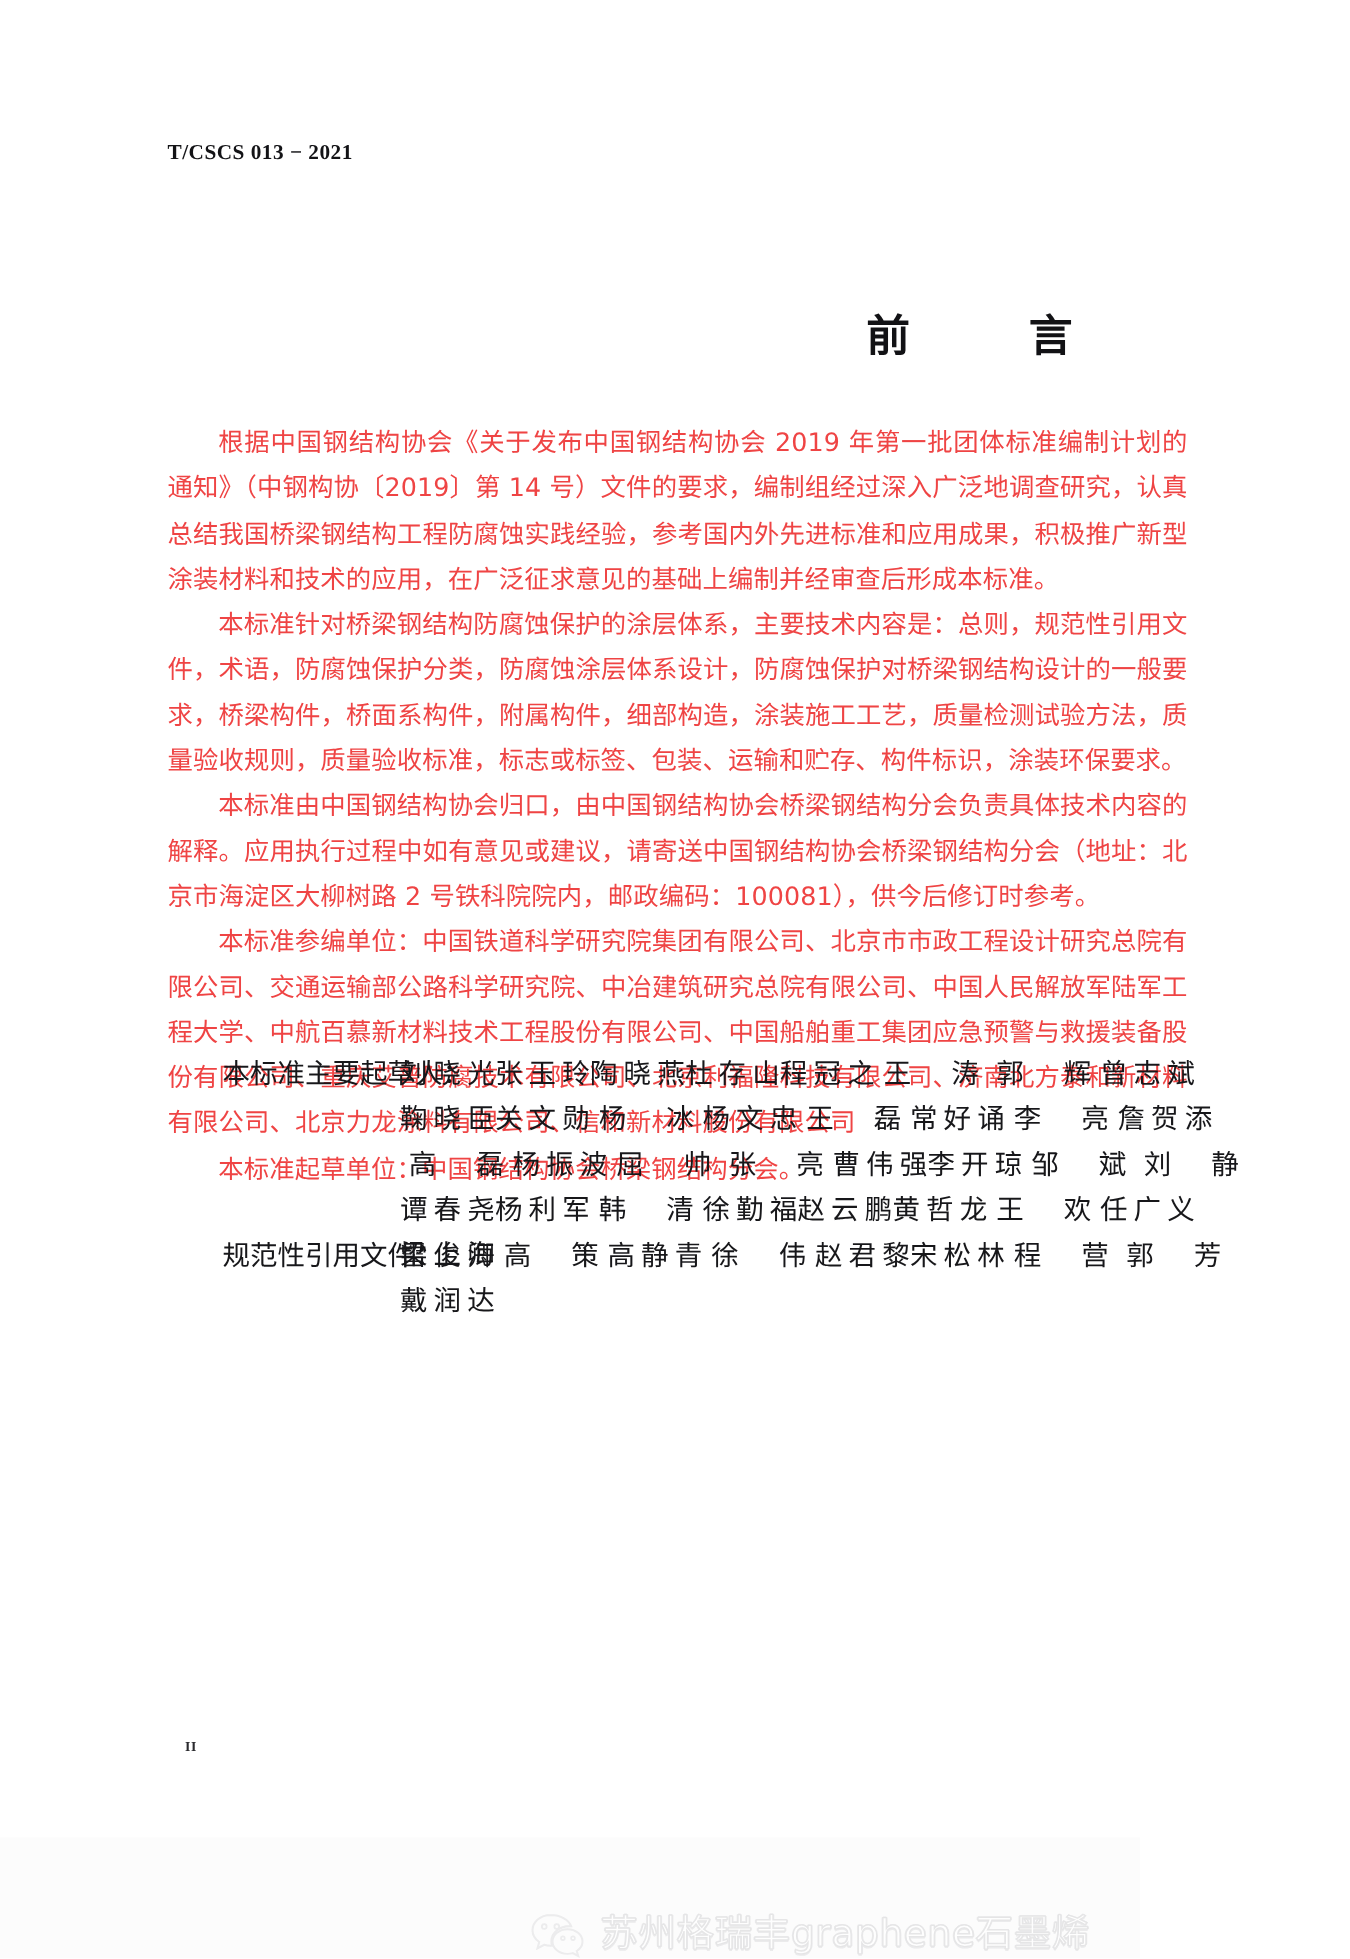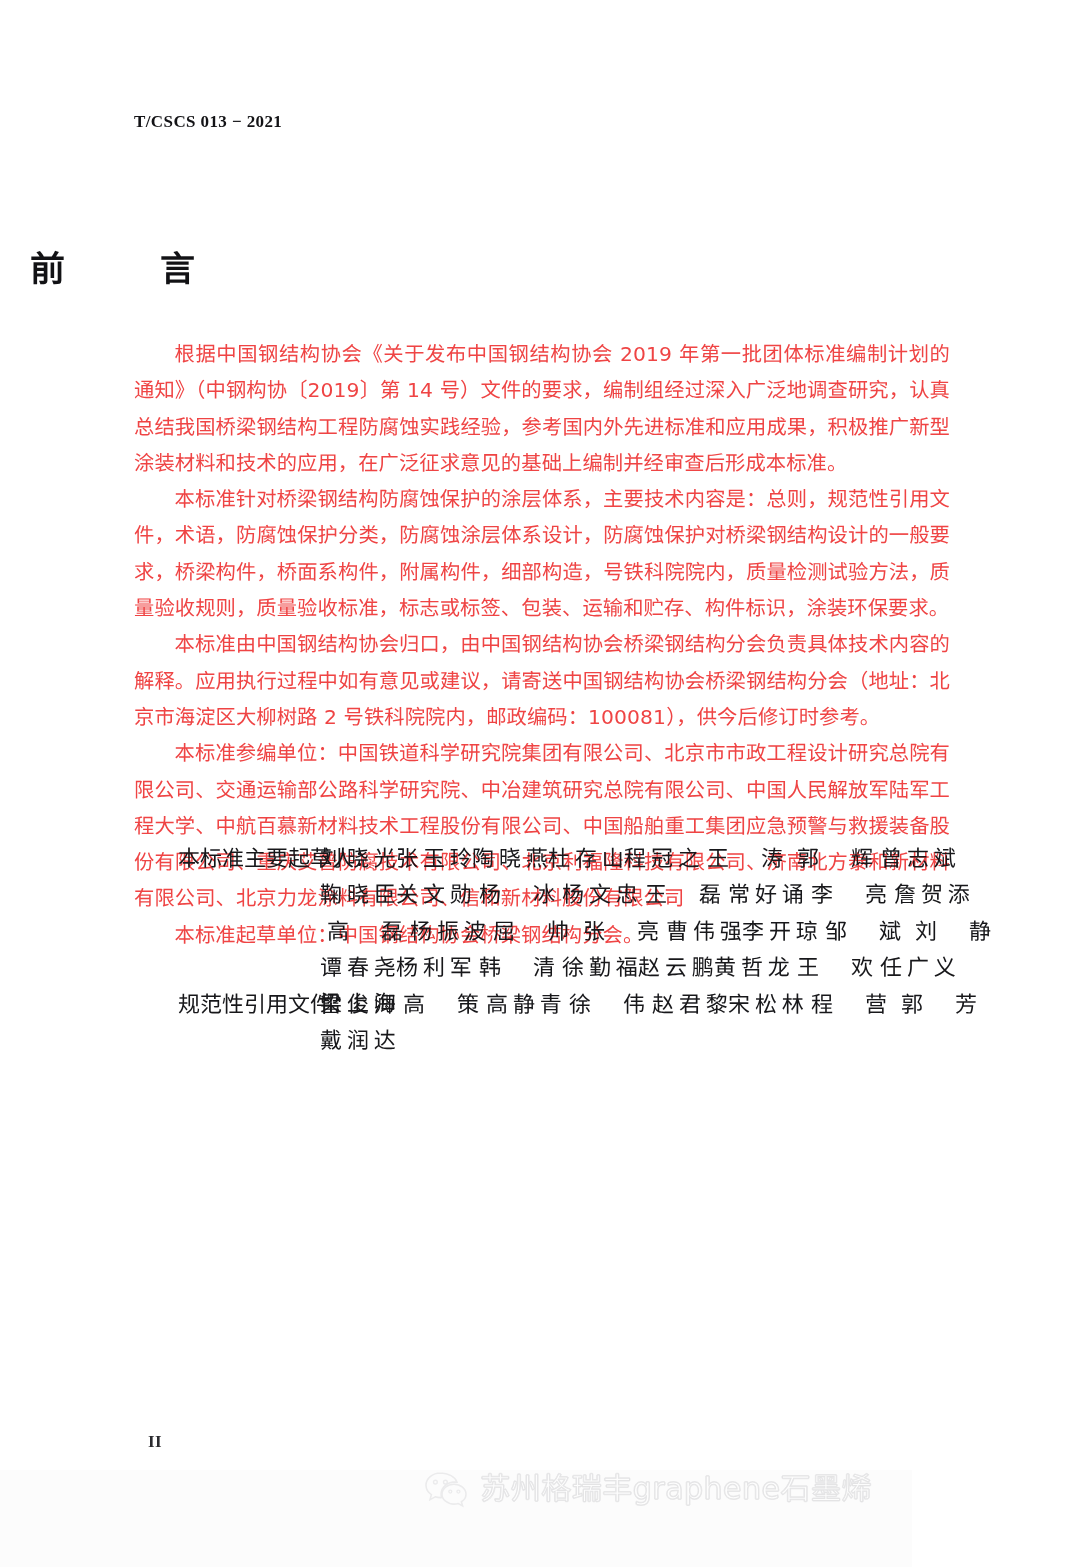--- a/index.html
+++ b/index.html
@@ -33,21 +33,21 @@
     color: #131316;
     white-space: nowrap;
   }
 
   
   .doc-title {
     position: absolute;
     left: 0;
     top: 240px;
     width: 888px;
-    text-align: left;
+    text-align: right;
     font-family: Liberation Mono, monospace;
     font-weight: 700;
     font-size: 35px;
     letter-spacing: 30px;
     text-indent: 30px;
     color: #121215;
   }
 
   
   .body-block {
@@ -107,38 +107,38 @@
   
   .person.n2 { padding: 0 7px; }
   .person.n3 { letter-spacing: 0.2px; }
   .person.n2 > span,
   .person.n3 > span { display: inline-block; }
 
   
   .folio {
     position: absolute;
     left: 148px;
-    top: 1432px;
+    top: 1392px;
     font-family: "Liberation Serif", "DejaVu Serif", serif;
-    font-size: 17px;
+    font-size: 11px;
     font-weight: 600;
     color: #2b2b2f;
     letter-spacing: 0.5px;
   }
 
   
   .watermark-strip {
     position: absolute;
     left: 0;
     bottom: 0;
     width: 912px;
     height: 97px;
     background: #fcfcfc;
     display: flex;
-    align-items: flex-start;
+    align-items: flex-end;
     justify-content: flex-end;
     padding-right: 40px;
     box-sizing: border-box;
   }
   .watermark {
     display: flex;
     align-items: center;
     gap: 11px;
     opacity: 0.55;
   }
@@ -160,21 +160,21 @@
 <body>
 
 <div class="page">
 
   <div class="std-header">T/CSCS 013 − 2021</div>
 
   <div class="doc-title">前　言</div>
 
   <div class="body-block">
     <p class="para">根据中国钢结构协会《关于发布中国钢结构协会 2019 年第一批团体标准编制计划的通知》（中钢构协〔2019〕第 14 号）文件的要求，编制组经过深入广泛地调查研究，认真总结我国桥梁钢结构工程防腐蚀实践经验，参考国内外先进标准和应用成果，积极推广新型涂装材料和技术的应用，在广泛征求意见的基础上编制并经审查后形成本标准。</p>
-    <p class="para">本标准针对桥梁钢结构防腐蚀保护的涂层体系，主要技术内容是：总则，规范性引用文件，术语，防腐蚀保护分类，防腐蚀涂层体系设计，防腐蚀保护对桥梁钢结构设计的一般要求，桥梁构件，桥面系构件，附属构件，细部构造，号铁科院院内，质量检测试验方法，质量验收规则，质量验收标准，标志或标签、包装、运输和贮存、构件标识，涂装环保要求。</p>
+    <p class="para">本标准针对桥梁钢结构防腐蚀保护的涂层体系，主要技术内容是：总则，规范性引用文件，术语，防腐蚀保护分类，防腐蚀涂层体系设计，防腐蚀保护对桥梁钢结构设计的一般要求，桥梁构件，桥面系构件，附属构件，细部构造，涂装施工工艺，质量检测试验方法，质量验收规则，质量验收标准，标志或标签、包装、运输和贮存、构件标识，涂装环保要求。</p>
     <p class="para">本标准由中国钢结构协会归口，由中国钢结构协会桥梁钢结构分会负责具体技术内容的解释。应用执行过程中如有意见或建议，请寄送中国钢结构协会桥梁钢结构分会（地址：北京市海淀区大柳树路 2 号铁科院院内，邮政编码：100081），供今后修订时参考。</p>
     <p class="para">本标准参编单位：中国铁道科学研究院集团有限公司、北京市市政工程设计研究总院有限公司、交通运输部公路科学研究院、中冶建筑研究总院有限公司、中国人民解放军陆军工程大学、中航百慕新材料技术工程股份有限公司、中国船舶重工集团应急预警与救援装备股份有限公司、重庆艾普防腐技术有限公司、北京利福隆科技有限公司、济南北方泰和新材料有限公司、北京力龙涂料有限公司、信和新材料股份有限公司</p>
     <p class="para">本标准起草单位：中国钢结构协会桥梁钢结构分会。</p>
   </div>
 
   <div class="people-block" id="drafters-block">
       <div class="people-row">
         <div class="people-label">本标准主要起草人：</div>
         <div class="people-names">
           <div class="person n3">

